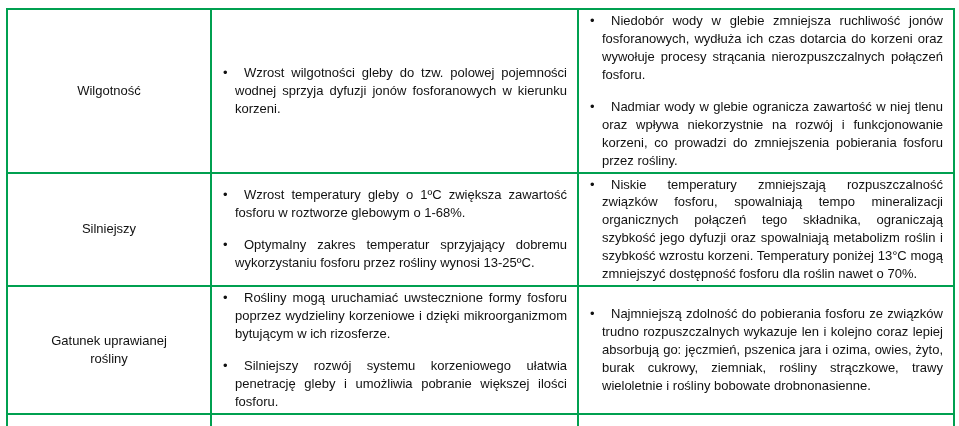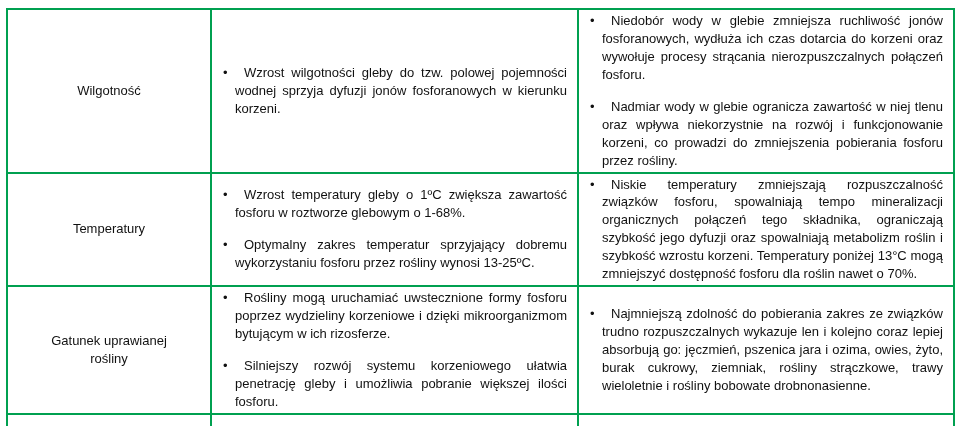--- a/index.html
+++ b/index.html
@@ -84,21 +84,21 @@
         </div>
         <div class="bullet">
           <span class="marker">•</span>
           <span>Nadmiar wody w glebie ogranicza zawartość w niej tlenu oraz wpływa niekorzystnie na rozwój i funkcjonowanie korzeni, co prowadzi do zmniejszenia pobierania fosforu przez rośliny.</span>
         </div>
       </td>
     </tr>
 
     <tr class="row-2">
       <td class="factor-cell">
-        <span>Temperatury</span>
+        <span>Silniejszy</span>
       </td>
       <td class="content-cell">
         <div class="bullet">
           <span class="marker">•</span>
           <span>Wzrost temperatury gleby o 1ºC zwiększa zawartość fosforu w roztworze glebowym o 1-68%.</span>
         </div>
         <div class="bullet">
           <span class="marker">•</span>
           <span>Optymalny zakres temperatur sprzyjający dobremu wykorzystaniu fosforu przez rośliny wynosi 13-25ºC.</span>
         </div>
@@ -121,21 +121,21 @@
           <span>Rośliny mogą uruchamiać uwstecznione formy fosforu poprzez wydzieliny korzeniowe i dzięki mikroorganizmom bytującym w ich rizosferze.</span>
         </div>
         <div class="bullet">
           <span class="marker">•</span>
           <span>Silniejszy rozwój systemu korzeniowego ułatwia penetrację gleby i umożliwia pobranie większej ilości fosforu.</span>
         </div>
       </td>
       <td class="content-cell">
         <div class="bullet">
           <span class="marker">•</span>
-          <span>Najmniejszą zdolność do pobierania zakres ze związków trudno rozpuszczalnych wykazuje len i kolejno coraz lepiej absorbują go: jęczmień, pszenica jara i ozima, owies, żyto, burak cukrowy, ziemniak, rośliny strączkowe, trawy wieloletnie i rośliny bobowate drobnonasienne.</span>
+          <span>Najmniejszą zdolność do pobierania fosforu ze związków trudno rozpuszczalnych wykazuje len i kolejno coraz lepiej absorbują go: jęczmień, pszenica jara i ozima, owies, żyto, burak cukrowy, ziemniak, rośliny strączkowe, trawy wieloletnie i rośliny bobowate drobnonasienne.</span>
         </div>
       </td>
     </tr>
 
     <tr class="row-4">
       <td class="factor-cell">
         <span>Zawartość innych składników pokarmowych</span>
       </td>
       <td class="content-cell">
         <div class="bullet">

